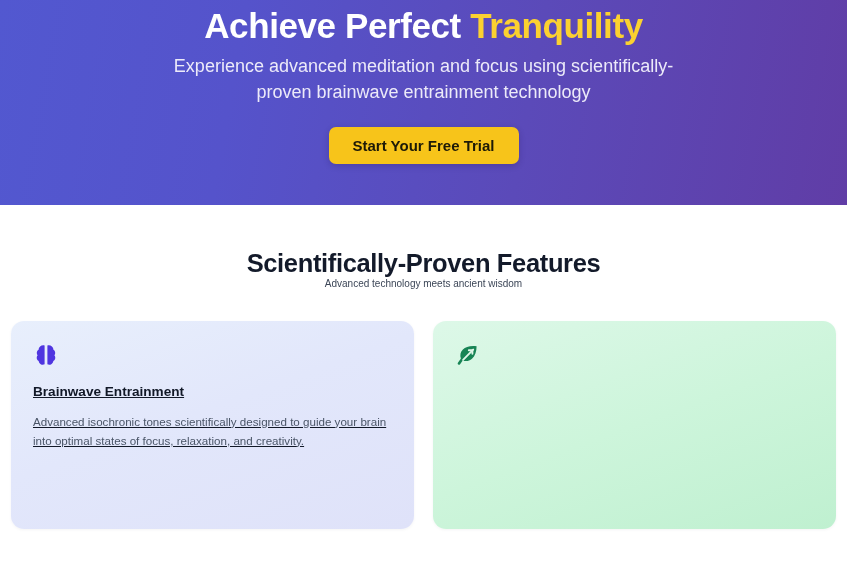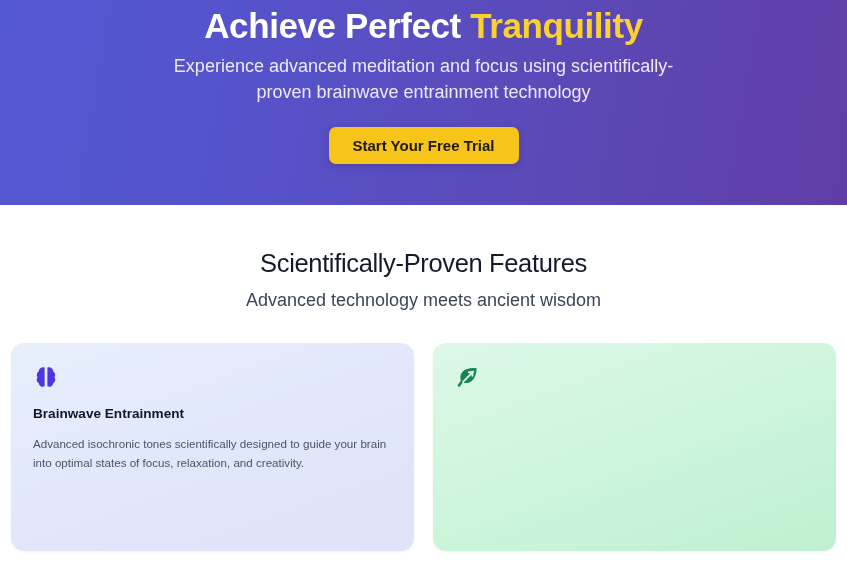--- a/index.html
+++ b/index.html
@@ -88,40 +88,41 @@
     flex: 1;
     background: #ffffff;
     padding-top: 44px;
     display: flex;
     flex-direction: column;
     align-items: center;
   }
 
   .section-title {
     font-size: 25.5px;
-    font-weight: 400;
+    font-weight: 700;
     color: #131a2a;
     letter-spacing: -0.35px;
     text-align: right;
   }
 
   .section-subtitle {
-    margin-top: 12px;
-    font-size: 18px;
+    margin-top: 0;
+    font-size: 10px;
     color: #3c4657;
     text-align: center;
   }
 
   .cards {
     margin-top: 32px;
     display: flex;
     gap: 19px;
     width: 100%;
     padding: 0 11px;
     align-items: stretch;
+    text-decoration: underline;
   }
 
   .card {
     flex: 1 1 0;
     min-width: 0;
     border-radius: 13px;
     padding: 22px 20px 20px 22px;
     height: 208px;
     display: flex;
     flex-direction: column;

